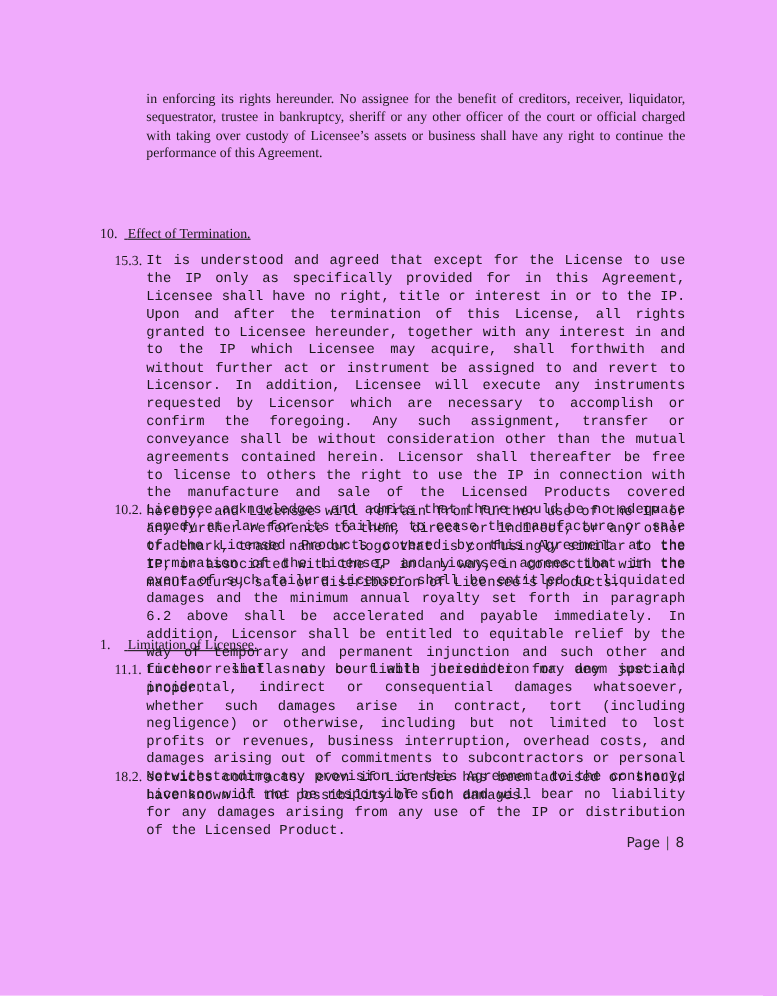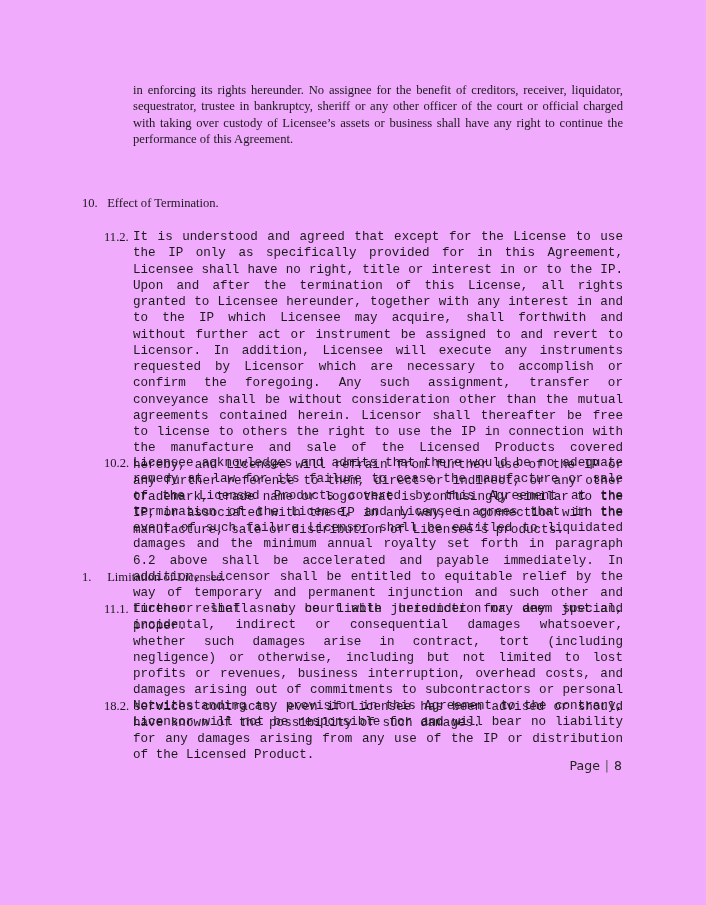--- a/index.html
+++ b/index.html
@@ -9,21 +9,21 @@
       background: #f0abfc; color: #1a1a1a;
       font-family: "Liberation Serif", "DejaVu Serif", serif;
       font-size: 12.6px; line-height: 16.25px;
     }
     .para {
       position: absolute; left: 133px; width: 490px;
       text-align: justify; text-align-last: left;
       margin: 0;
     }
     .heading {
-      position: absolute; left: 82px; margin: 0; white-space: nowrap;
+      position: absolute; left: 82px; margin: 9px; white-space: nowrap; text-decoration: underline;
     }
     .heading .num { display: inline-block; width: 22px; }
     .sub {
       position: absolute; left: 104px; width: 519px; margin: 0;
     }
     .sub .num { position: absolute; left: 0; top: 0; width: 29px; }
     .sub .text {
       display: block; margin-left: 29px;
       text-align: justify; text-align-last: left; font-family: Liberation Mono, monospace;
     }
@@ -42,21 +42,21 @@
 <div class="page">
 
   <p class="para" style="top:82px;">in enforcing its rights hereunder. No assignee for the benefit of creditors, receiver, liquidator, sequestrator, trustee in bankruptcy, sheriff or any other officer of the court or official charged with taking over custody of Licensee’s assets or business shall have any right to continue the performance of this Agreement.</p>
 
   <p class="heading" style="top:195px;">
     <span class="num">10.</span>
     <span>Effect of Termination.</span>
   </p>
 
   <div class="sub" style="top:229px;">
-    <span class="num">11.2.</span>
+    <span class="num">15.3.</span>
     <span class="text">It is understood and agreed that except for the License to use the IP only as specifically provided for in this Agreement, Licensee shall have no right, title or interest in or to the IP. Upon and after the termination of this License, all rights granted to Licensee hereunder, together with any interest in and to the IP which Licensee may acquire, shall forthwith and without further act or instrument be assigned to and revert to Licensor. In addition, Licensee will execute any instruments requested by Licensor which are necessary to accomplish or confirm the foregoing. Any such assignment, transfer or conveyance shall be without consideration other than the mutual agreements contained herein. Licensor shall thereafter be free to license to others the right to use the IP in connection with the manufacture and sale of the Licensed Products covered hereby, and Licensee will refrain from further use of the IP or any further reference to them, direct or indirect, or any other trademark, trade name or logo that is confusingly similar to the IP, or associated with the IP in any way, in connection with the manufacture, sale or distribution of Licensee’s products.</span>
   </div>
 
   <div class="sub" style="top:455px;">
     <span class="num">10.2.</span>
     <span class="text">Licensee acknowledges and admits that there would be no adequate remedy at law for its failure to cease the manufacture or sale of the Licensed Products covered by this Agreement at the termination of the License, and Licensee agrees that in the event of such failure Licensor shall be entitled to liquidated damages and the minimum annual royalty set forth in paragraph 6.2 above shall be accelerated and payable immediately.  In addition, Licensor shall be entitled to equitable relief by the way of temporary and permanent injunction and such other and further relief as any court with jurisdiction may deem just and proper.</span>
   </div>
 
   <p class="heading" style="top:569px;">
     <span class="num">1.</span>

